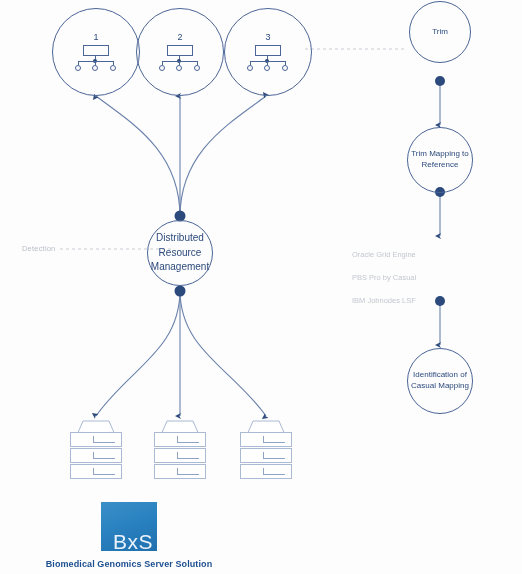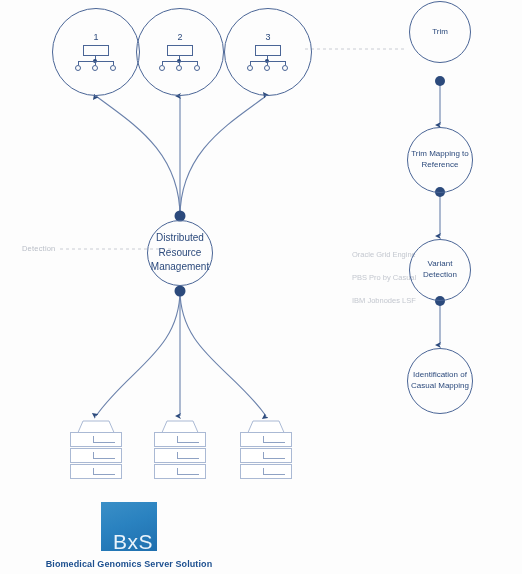--- a/index.html
+++ b/index.html
@@ -296,24 +296,20 @@
 
   <div class="circle pipe-circle" style="left:409px; top:1px;">
     <div>Trim</div>
   </div>
 
   <div class="circle pipe-circle big" style="left:407px; top:127px;">
     <div>Trim Mapping
 to Reference</div>
   </div>
 
-  <div class="circle pipe-circle" style="left:409px; top:239px;">
-    <div>Variant
-Detection</div>
-  </div>
 
   <div class="circle pipe-circle big" style="left:407px; top:348px;">
     <div>Identification of
 Casual Mapping</div>
   </div>
 
   <div class="server" style="left:68px; top:420px;">
     <svg class="lid" viewBox="0 0 56 13">
       <path d="M10,12.5 L15,1 L41,1 L46,12.5 Z" fill="#ffffff" stroke="#aab9d4" stroke-width="1"></path>
     </svg>

